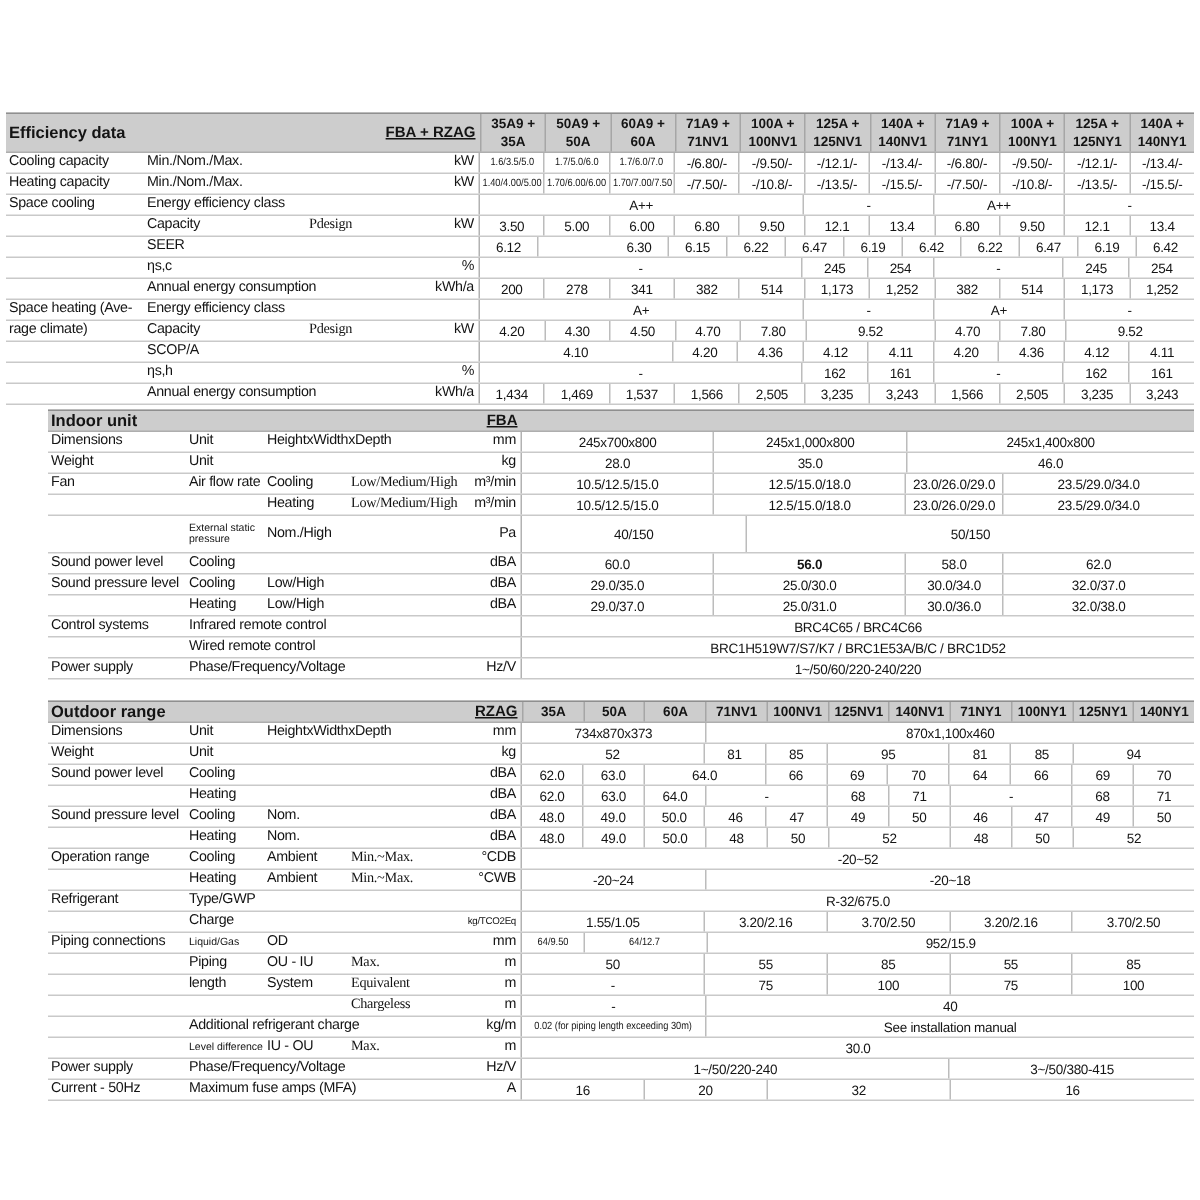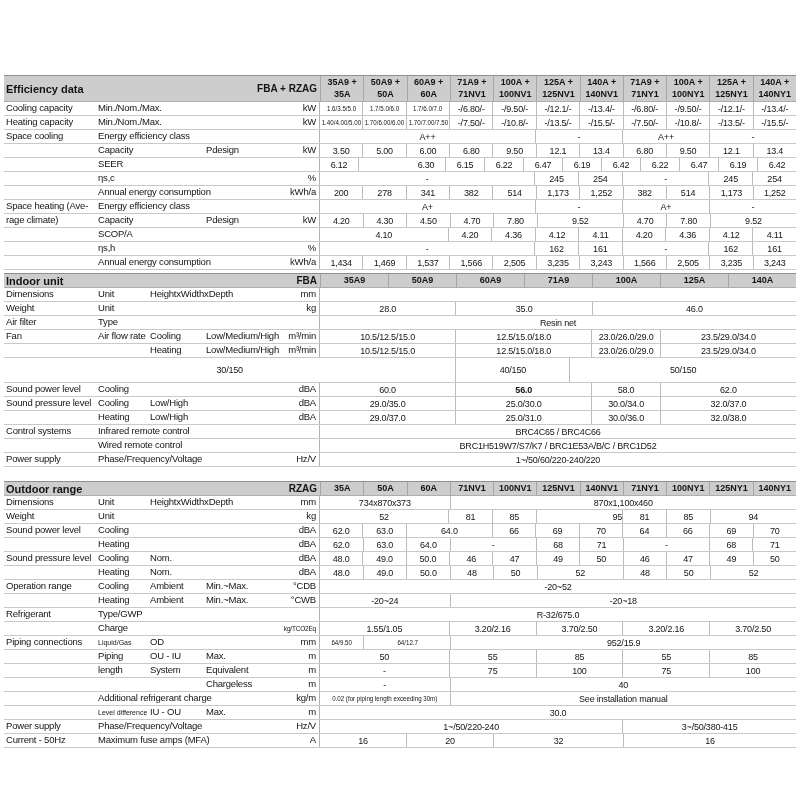--- a/index.html
+++ b/index.html
@@ -1,36 +1,36 @@
 <!DOCTYPE html>
 <html><head>
 <meta charset="utf-8">
 <style>
   html,body{margin:0;padding:0;background:#fff;width:800px;height:800px;overflow:hidden;
     font-family:"Liberation Sans",sans-serif;color:#141414;}
   #spec-tables{padding:75px 4px 0 4px;box-sizing:border-box;width:800px;}
   .section{margin:0;}
-  .section + .section{margin-top:3px;}
+  .section + .section{margin-top:3px;margin-left:28px;}
   .section:last-child{margin-top:14px;}
   .band{display:flex;background:#cdcdcd;border-top:1px solid #8f8f8f;border-bottom:1px solid #aeaeae;height:15px;box-sizing:border-box;align-items:stretch;}
   .band.tall{height:27px;}
   .lblzone{flex:0 0 316px;width:316px;display:flex;justify-content:space-between;align-items:center;padding:0 3px 0 2px;box-sizing:border-box;}
   .title{font-weight:bold;font-size:11px;white-space:nowrap;}
-  .model{font-weight:bold;font-size:10px;white-space:nowrap;}
+  .model{font-weight:bold;font-size:10px;white-space:nowrap;text-decoration:underline;}
   .cols{flex:1;display:flex;}
   .colh{flex:1 1 0;min-width:0;border-left:1px solid #a6a6a6;display:flex;flex-direction:column;justify-content:center;align-items:center;
     font-weight:bold;font-size:9px;line-height:1.25;text-align:center;white-space:nowrap;}
   .row{display:flex;border-bottom:1px solid #c9c9c9;height:14px;box-sizing:border-box;align-items:stretch;}
   .row.tall{height:25px;}
   .lbls{flex:0 0 316px;width:316px;display:flex;align-items:center;border-right:1px solid #b2b2b2;box-sizing:border-box;padding-left:2px;}
   .lbls > div{white-space:nowrap;font-size:9.5px;letter-spacing:-0.2px;line-height:1.1;}
   .l0{flex:0 0 92px;width:92px;}
   .l1{flex:0 0 52px;width:52px;}
   .l2{flex:0 0 56px;width:56px;}
-  .l3{flex:0 0 72px;width:72px;}
+  .l3{flex:0 0 72px;width:72px;font-family:Liberation Serif, serif;}
   .unit{margin-left:auto;text-align:right;padding-right:3px;font-size:9.5px;white-space:nowrap;}
   .usm{font-size:6.5px !important;}
   .lsm{font-size:7px !important;letter-spacing:0 !important;}
   .wrap{white-space:normal !important;line-height:1.05 !important;}
   .cells{flex:1;display:flex;}
   .c{flex:1 1 0;min-width:0;border-left:1px solid #bcbcbc;display:flex;align-items:center;justify-content:center;
     text-align:center;font-size:9px;letter-spacing:-0.2px;white-space:nowrap;}
   .c:first-child{border-left:none;}
   .c span{display:inline-block;}
   .c span.sm{font-size:7px;letter-spacing:0;transform:scaleX(0.88);transform-origin:center center;}
@@ -516,65 +516,55 @@
           </div>
         </div>
       </div>
     </div>
     <div class="section">
       <div class="band">
         <div class="lblzone">
           <div class="title">Indoor unit</div>
           <div class="model">FBA</div>
         </div>
-        <div class="cols">
-          <div class="colh">35A9</div>
-          <div class="colh">50A9</div>
-          <div class="colh">60A9</div>
-          <div class="colh">71A9</div>
-          <div class="colh">100A</div>
-          <div class="colh">125A</div>
-          <div class="colh">140A</div>
-        </div>
       </div>
       <div class="row">
         <div class="lbls">
           <div class="l0">Dimensions</div>
           <div class="l1">Unit</div>
           <div class="l2">HeightxWidthxDepth</div>
           <div class="unit">mm</div>
         </div>
+        <div class="cells">
+          <div class="c" style="flex-grow: 2;">
+            <span>245x700x800</span>
+          </div>
+          <div class="c" style="flex-grow: 2;">
+            <span>245x1,000x800</span>
+          </div>
+          <div class="c" style="flex-grow: 3;">
+            <span>245x1,400x800</span>
+          </div>
+        </div>
       </div>
       <div class="row">
         <div class="lbls">
           <div class="l0">Weight</div>
           <div class="l1">Unit</div>
           <div class="unit">kg</div>
         </div>
         <div class="cells">
           <div class="c" style="flex-grow: 2;">
             <span>28.0</span>
           </div>
           <div class="c" style="flex-grow: 2;">
             <span>35.0</span>
           </div>
           <div class="c" style="flex-grow: 3;">
             <span>46.0</span>
-          </div>
-        </div>
-      </div>
-      <div class="row">
-        <div class="lbls">
-          <div class="l0">Air filter</div>
-          <div class="l1">Type</div>
-          <div class="unit"></div>
-        </div>
-        <div class="cells">
-          <div class="c" style="flex-grow: 7;">
-            <span>Resin net</span>
           </div>
         </div>
       </div>
       <div class="row">
         <div class="lbls">
           <div class="l0">Fan</div>
           <div class="l1">Air flow rate</div>
           <div class="l2">Cooling</div>
           <div class="l3">Low/Medium/High</div>
           <div class="unit">m³/min</div>
@@ -611,24 +601,27 @@
           </div>
           <div class="c" style="flex-grow: 1;">
             <span>23.0/26.0/29.0</span>
           </div>
           <div class="c" style="flex-grow: 2;">
             <span>23.5/29.0/34.0</span>
           </div>
         </div>
       </div>
       <div class="row tall">
-        <div class="cells">
-          <div class="c" style="flex-grow: 4;">
-            <span>30/150</span>
-          </div>
+        <div class="lbls">
+          <div class="l0"></div>
+          <div class="l1 lsm wrap">External static pressure</div>
+          <div class="l2">Nom./High</div>
+          <div class="unit">Pa</div>
+        </div>
+        <div class="cells">
           <div class="c" style="flex-grow: 1;">
             <span>40/150</span>
           </div>
           <div class="c" style="flex-grow: 2;">
             <span>50/150</span>
           </div>
         </div>
       </div>
       <div class="row">
         <div class="lbls">
@@ -777,21 +770,21 @@
         <div class="cells">
           <div class="c" style="flex-grow: 3;">
             <span>52</span>
           </div>
           <div class="c" style="flex-grow: 1;">
             <span>81</span>
           </div>
           <div class="c" style="flex-grow: 1;">
             <span>85</span>
           </div>
-          <div class="c" style="flex-grow: 2; justify-content: flex-end;">
+          <div class="c" style="flex-grow: 2;">
             <span>95</span>
           </div>
           <div class="c" style="flex-grow: 1;">
             <span>81</span>
           </div>
           <div class="c" style="flex-grow: 1;">
             <span>85</span>
           </div>
           <div class="c" style="flex-grow: 2;">
             <span>94</span>

